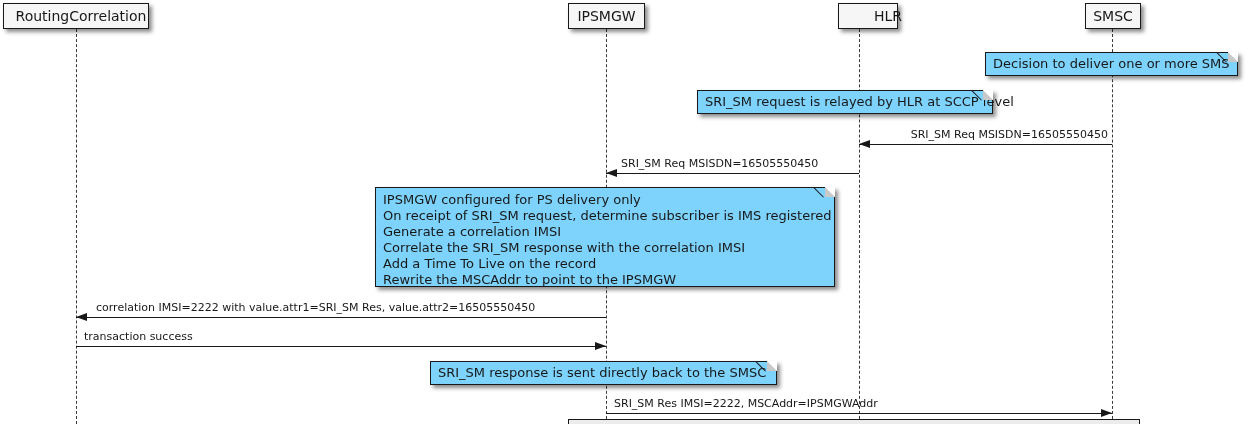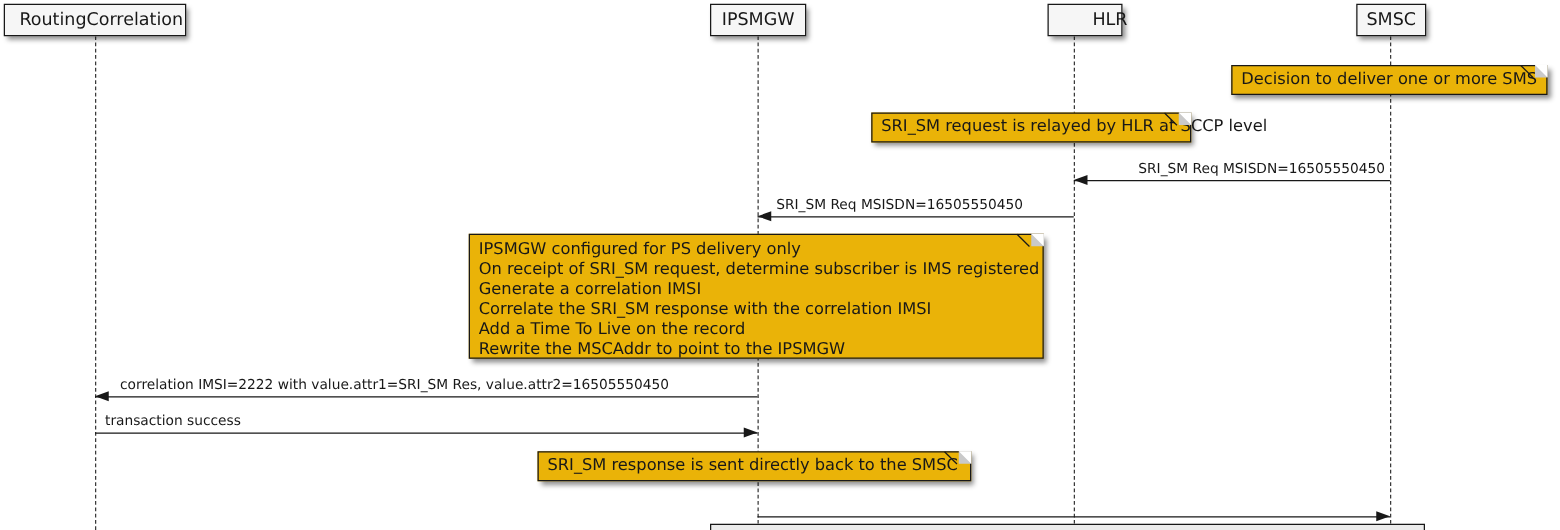--- a/index.html
+++ b/index.html
@@ -24,21 +24,21 @@
     white-space: nowrap;
   }
 
   .lifeline {
     position: absolute; top: 29px; bottom: 0; width: 0;
     border-left: 1px dashed #3a3a3a;
   }
 
   .note {
     position: absolute;
-    background: #eab308;
+    background: #7dd3fc;
     border: 1px solid #181818;
     box-sizing: border-box;
     font-size: 13px;
     line-height: 16px;
     padding: 3px 14px 3px 7px;
     box-shadow: 2.5px 3px 4px rgba(0,0,0,0.45);
     white-space: nowrap;
   }
   .fold {
     position: absolute; top: -1px; right: -1px; width: 0; height: 0;
@@ -90,21 +90,21 @@
   </div>
   <div class="participant" style="left:1085px; width:56px;">
     <span>SMSC</span>
   </div>
 
   <div class="note" style="left:985px; top:52px; width:253px; height:24px;">
     <span class="fold"></span>
     <span>Decision to deliver one or more SMS</span>
   </div>
 
-  <div class="note" style="left:697px; top:90px; width:256px; height:24px;">
+  <div class="note" style="left:697px; top:90px; width:296px; height:24px;">
     <span class="fold"></span>
     <span>SRI_SM request is relayed by HLR at SCCP level</span>
   </div>
 
   <div class="msg-label" style="left:859px; width:249px; top:128px; text-align:right;">SRI_SM Req MSISDN=16505550450</div>
   <div class="msg-line" style="left:859px; width:253px; top:144px;"></div>
   <div class="arrowhead left" style="left:859px; top:140px;"></div>
 
   <div class="msg-label" style="left:621px; top:157px;">SRI_SM Req MSISDN=16505550450</div>
   <div class="msg-line" style="left:606px; width:253px; top:173px;"></div>
@@ -126,18 +126,19 @@
 
   <div class="msg-label" style="left:84px; top:330px;">transaction success</div>
   <div class="msg-line" style="left:76px; width:530px; top:346px;"></div>
   <div class="arrowhead right" style="left:595px; top:342px;"></div>
 
   <div class="note" style="left:430px; top:361px; width:347px; height:24px;">
     <span class="fold"></span>
     <span>SRI_SM response is sent directly back to the SMSC</span>
   </div>
 
+  <div class="msg-label" style="left:614px; top:397px;">SRI_SM Res IMSI=2222, MSCAddr=IPSMGWAddr</div>
   <div class="msg-line" style="left:606px; width:506px; top:413px;"></div>
   <div class="arrowhead right" style="left:1101px; top:409px;"></div>
 
   <div class="cutoff" style="left:568px; top:419px; width:572px; height:20px;"></div>
 
 </div>
 
 </body></html>

